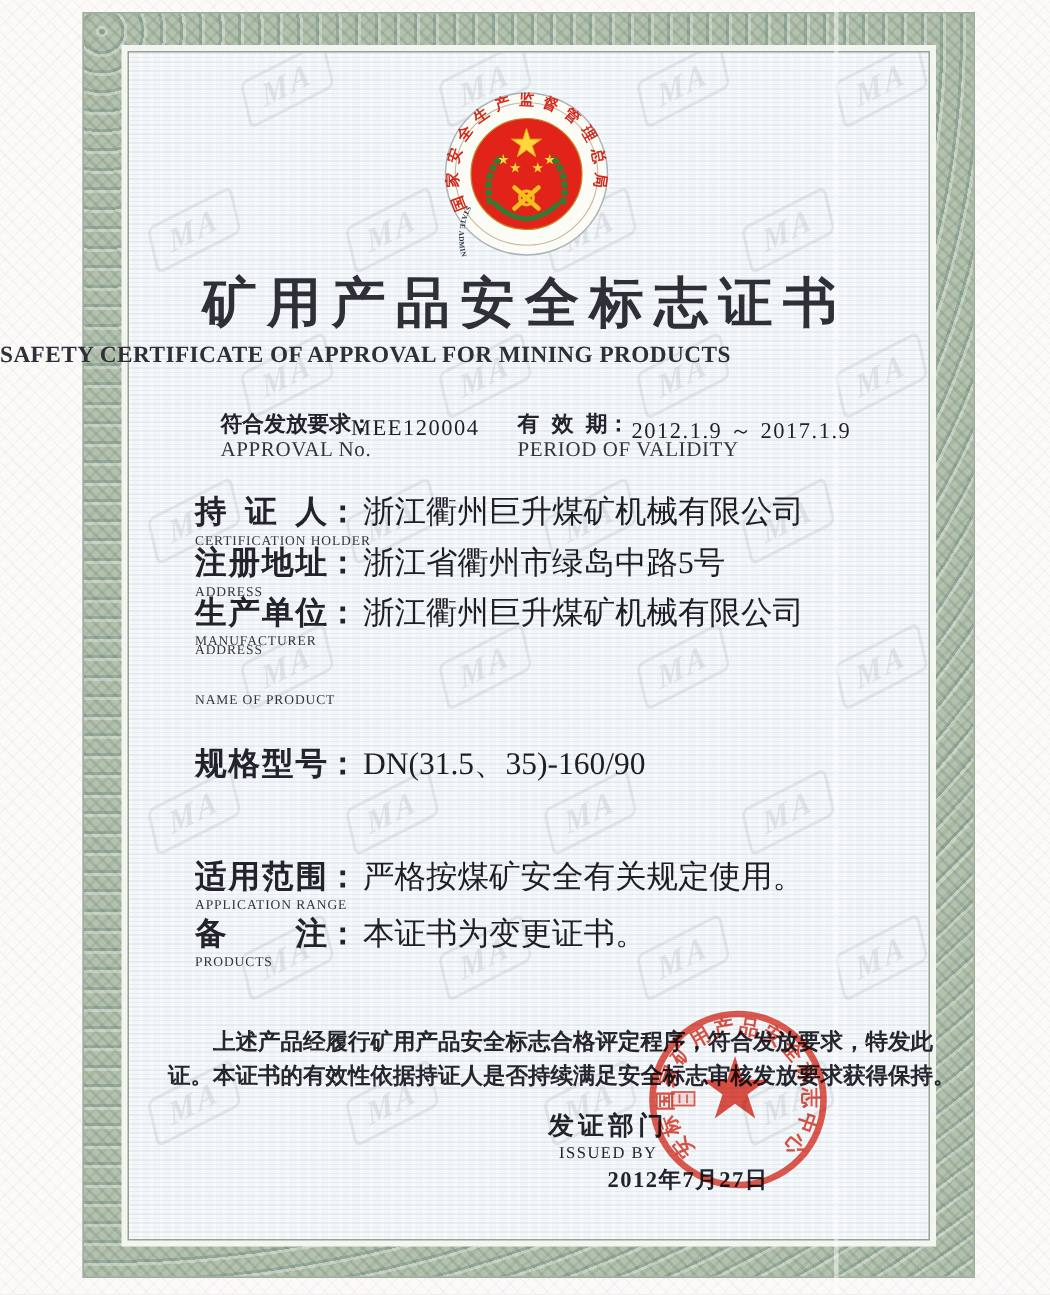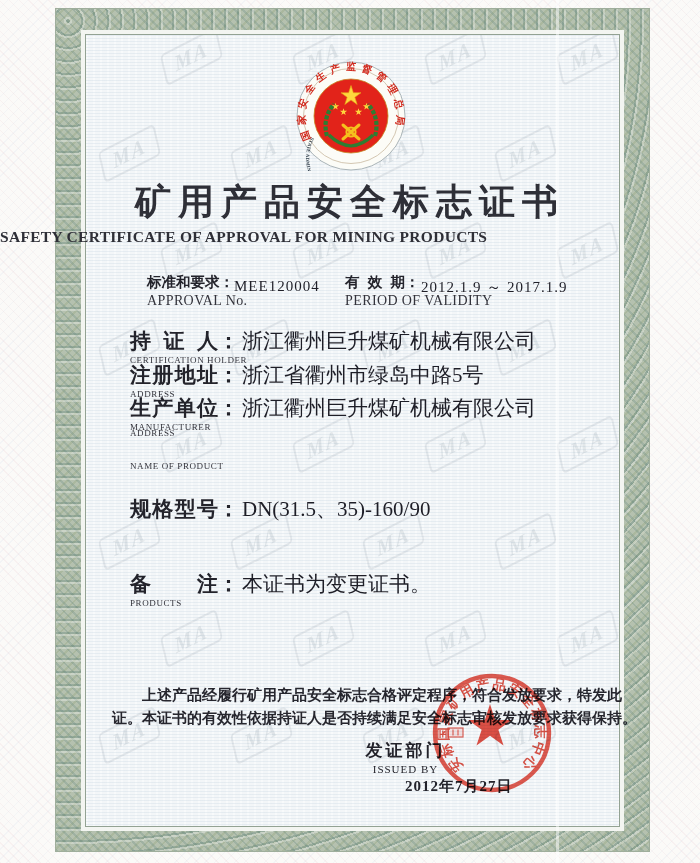--- a/index.html
+++ b/index.html
@@ -153,21 +153,21 @@
       </text>
       <text font-size="4.9" font-weight="700" fill="#2c3a46" letter-spacing=".2">
         <textPath href="#embBotArc">STATE ADMINISTRATION OF WORK SAFETY</textPath>
       </text>
     </svg>
 
     <div class="abs title-zh">矿用产品安全标志证书</div>
     <div class="abs title-en">SAFETY CERTIFICATE OF APPROVAL FOR MINING PRODUCTS</div>
 
     <div class="abs" style="left:147px;top:273px;">
-      <div class="ap-zh"><span>标准和要求</span><span class="colon">：</span></div>
+      <div class="ap-zh"><span>符合发放要求</span><span class="colon">：</span></div>
       <div class="ap-en">APPROVAL No.</div>
     </div>
     <div class="abs ap-val" style="left:234px;top:278px;">MEE120004</div>
 
     <div class="abs" style="left:345px;top:273px;">
       <div class="ap-zh"><span class="jlabel" style="width:60px;">有效期</span><span class="colon">：</span></div>
       <div class="ap-en">PERIOD OF VALIDITY</div>
     </div>
     <div class="abs ap-val" style="left:421px;top:278px;">2012.1.9 ～ 2017.1.9</div>
 
@@ -189,20 +189,24 @@
       </div>
       <div class="frow">
         <div class="en-line">NAME OF PRODUCT</div>
       </div>
       <div class="frow">
         <div class="zh-line"><span class="flabel">规格型号</span><span class="colon">：</span><span class="fvalue">DN(31.5、35)-160/90</span></div>
       </div>
     </div>
 
     <div class="abs" style="left:130px;top:570px;">
+      <div class="frow2">
+        <div class="zh-line"><span class="flabel">适用范围</span><span class="colon">：</span><span class="fvalue">严格按煤矿安全有关规定使用。</span></div>
+        <div class="en-line">APPLICATION RANGE</div>
+      </div>
       <div class="frow2">
         <div class="zh-line"><span class="flabel">备注</span><span class="colon">：</span><span class="fvalue">本证书为变更证书。</span></div>
         <div class="en-line">PRODUCTS</div>
       </div>
     </div>
 
     <div class="abs issuer">
       <div class="issuer-zh">发证部门</div>
       <div class="issuer-en">ISSUED BY</div>
     </div>

